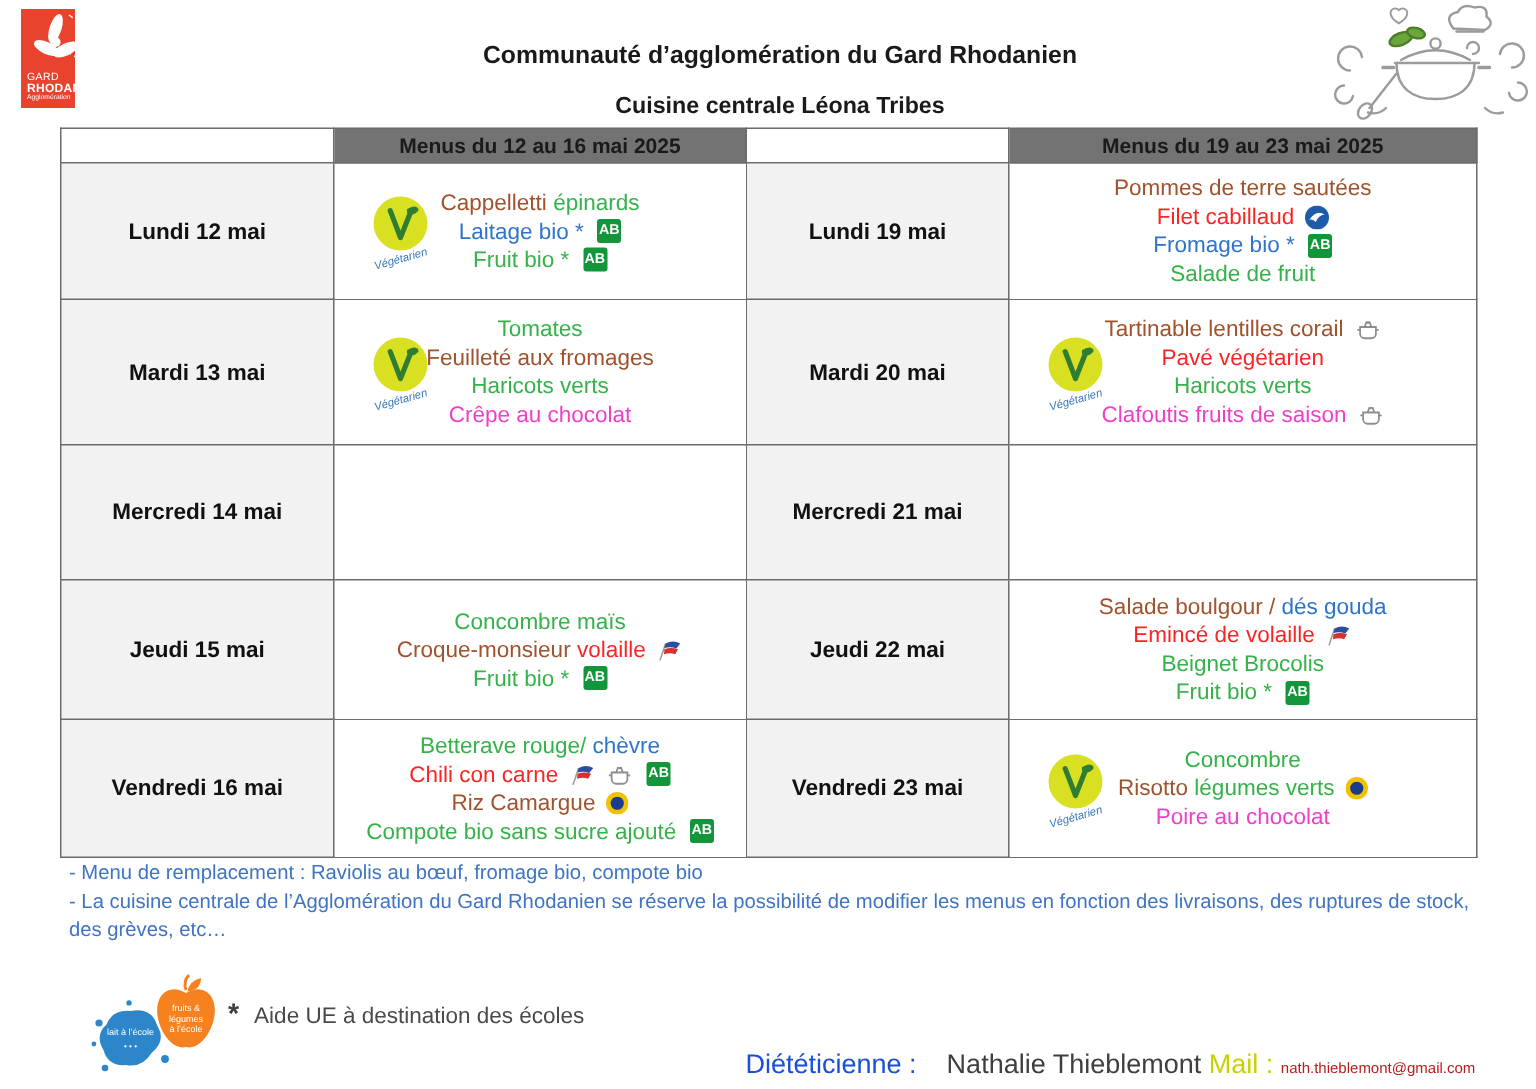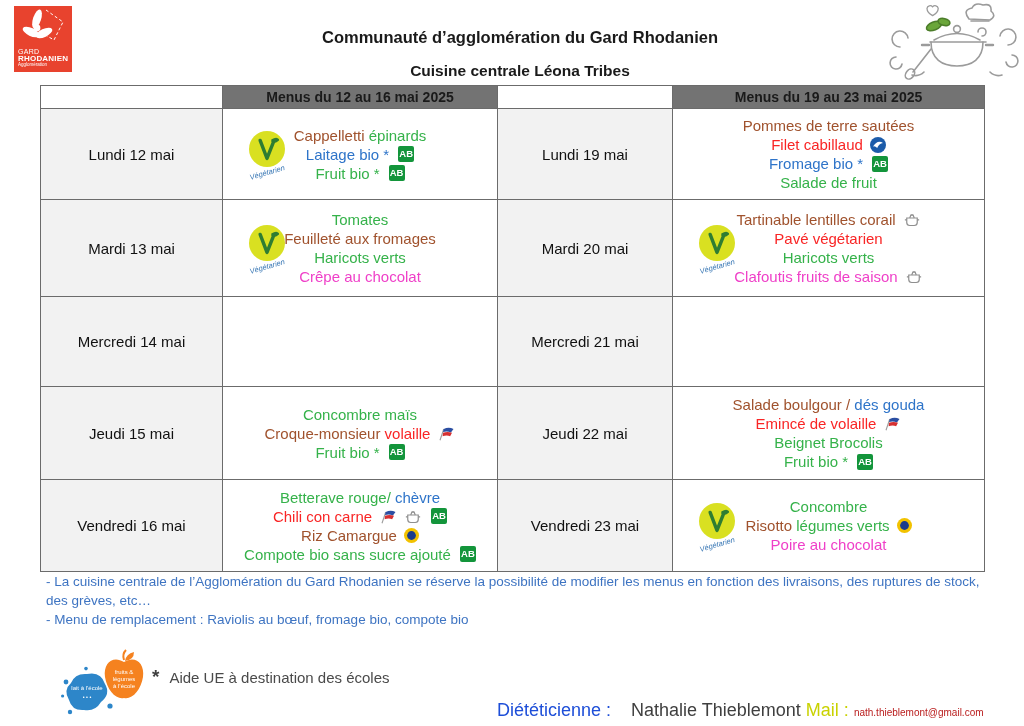--- a/index.html
+++ b/index.html
@@ -1,37 +1,37 @@
 <!DOCTYPE html>
 <html style="--green: #35b24a; --brown: #a0522d; --blue: #2e74c9; --red: #f92525; --magenta: #ef3fc8; --note-blue: #3e74c2;"><head>
 <meta charset="utf-8">
 <style>
   html,body{margin:0;padding:0;background:#fff;}
   body{font-family:"Liberation Sans",sans-serif;color:#1a1a1a;}
   #page{position:relative;width:1024px;height:726px;background:#fff;overflow:hidden;}
 
   
-  .logo{position:absolute;left:14px;top:6px;width:58px;height:66px;background:#e8432e;color:#fff;}
+  .logo{position:absolute;left:14px;top:6px;width:36px;height:66px;background:#e8432e;color:#fff;}
   .logo svg{position:absolute;left:6px;top:0px;}
   .logo-text{position:absolute;left:4px;bottom:4px;line-height:1.05;}
   .logo-t1{font-size:7px;letter-spacing:.3px;}
   .logo-t2{font-size:8px;font-weight:bold;letter-spacing:.2px;}
   .logo-t3{font-size:4.5px;}
   .titles{position:absolute;left:0;right:0;top:28px;text-align:center;margin-left:16px;}
   .title1{font-size:16.5px;font-weight:bold;}
   .title2{font-size:15.5px;font-weight:bold;margin-top:15px;}
   .pot-illustration{position:absolute;right:2px;top:2px;}
 
   
   #menu-table{position:absolute;left:40px;top:85px;border-collapse:collapse;table-layout:fixed;width:944px;border:1.5px solid #5f5f5f;}
   #menu-table td,#menu-table th{border:1px solid #6b6b6b;padding:0;vertical-align:middle;}
   thead th{height:22px;font-size:14px;font-weight:bold;color:#1a1a1a;}
   th.menu-head{background:#737373;}
   th.blank-head{background:#ffffff;}
-  td.day-cell{background:#f2f2f2;text-align:center;font-weight:normal;font-size:15px;color:#111;}
+  td.day-cell{background:#f2f2f2;text-align:center;font-weight:bold;font-size:15px;color:#111;}
   td.menu-cell{background:#fff;position:relative;}
   .menu-lines{display:flex;flex-direction:column;justify-content:center;align-items:center;}
   .menu-line{display:flex;align-items:center;line-height:19px;font-size:15px;white-space:pre;}
   .c-green{color:var(--green);}
   .c-brown{color:var(--brown);}
   .c-blue{color:var(--blue);}
   .c-red{color:var(--red);text-align:right;}
   .c-magenta{color:var(--magenta);}
 
   .badge-ab{display:inline-block;min-width:16px;height:16px;background:#13953b;color:#fff;
@@ -279,22 +279,22 @@
                     <circle cx="7.5" cy="7.5" r="4.4" fill="#1a3c8c"></circle>
                   </svg></span></div>
               <div class="menu-line"><span class="seg c-magenta">Poire au chocolat</span></div>
             </div>
           </td>
         </tr>
       </tbody>
   </table>
 
   <div class="notes">
+    <div>- Menu de remplacement : Raviolis au bœuf, fromage bio, compote bio</div>
     <div>- La cuisine centrale de l’Agglomération du Gard Rhodanien se réserve la possibilité de modifier les menus en fonction des livraisons, des ruptures de stock, des grèves, etc…</div>
-    <div>- Menu de remplacement : Raviolis au bœuf, fromage bio, compote bio</div>
   </div>
 
   <div class="footer-logos">
     <svg class="milk-logo" width="54" height="54" viewBox="0 0 54 54">
       <g fill="#2d86c9">
         <path d="M27 8 q14 -3 18 10 q6 10 -4 18 q-6 10 -17 8 q-12 1 -15 -10 q-6 -10 2 -17 q4 -10 16 -9 z"></path>
         <circle cx="6" cy="16" r="2.4"></circle>
           <circle cx="48" cy="12" r="2"></circle>
           <circle cx="50" cy="40" r="2.6"></circle>
         <circle cx="10" cy="46" r="2.2"></circle>

